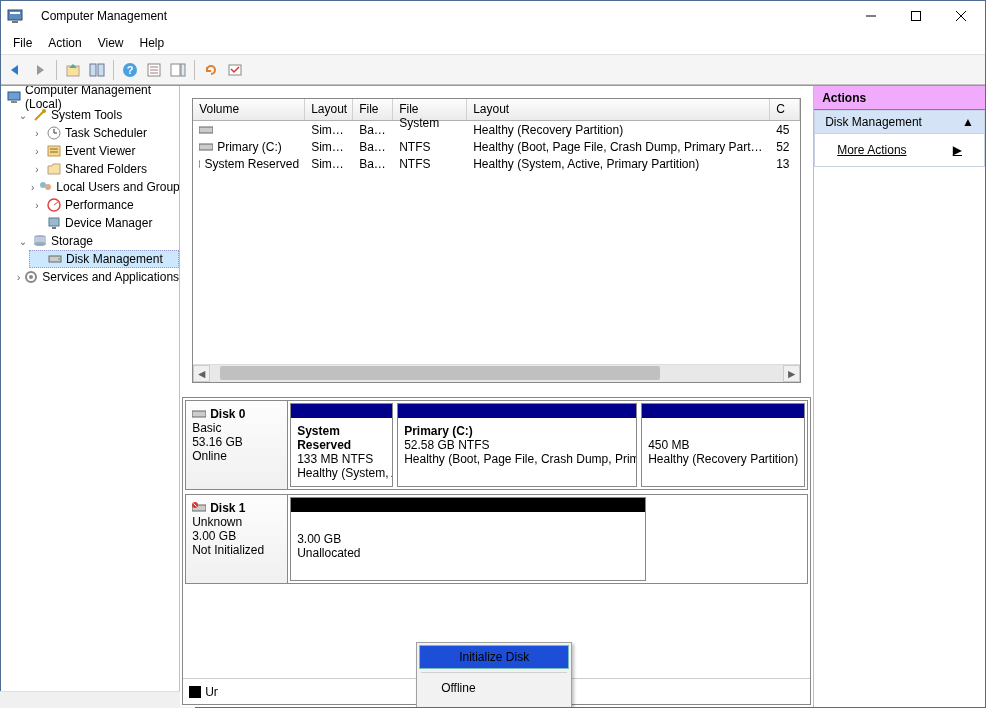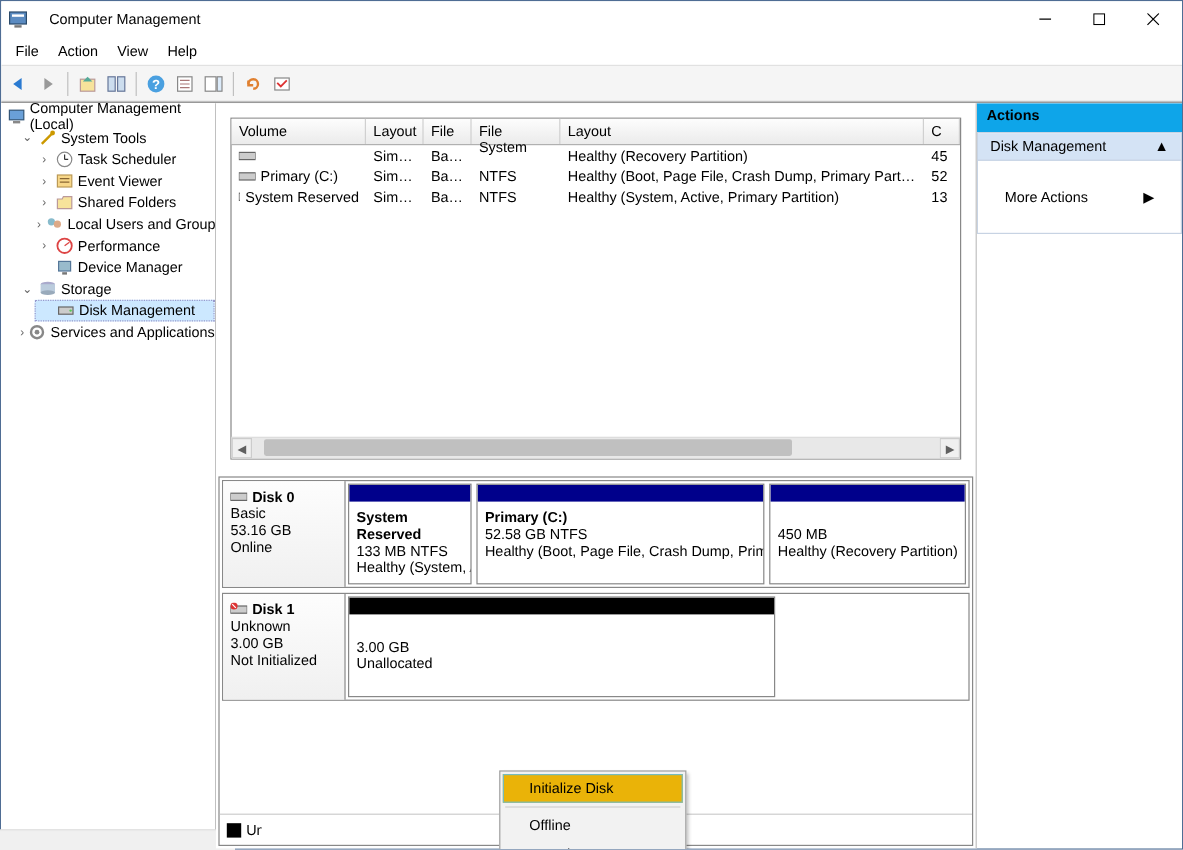--- a/index.html
+++ b/index.html
@@ -39,27 +39,27 @@
 .disk-info .dn { font-weight:bold; display:flex; align-items:center; gap:4px;}
 .disk-parts { flex:1; display:flex; }
 .part { border:1px solid #888; margin:2px; padding:4px 6px; font-size:12px; overflow:hidden; position:relative;}
 .part .stripe { position:absolute; top:0; left:0; right:0; height:14px; background:#00008b; }
 .part .stripe.black { background:#000; }
 .part .pcontent { margin-top:16px; }
 .legend-row { display:flex; align-items:center; gap:4px; padding:6px; border-top:1px solid #ccc; height:26px;}
 .legend-sq { width:12px; height:12px; background:#000; }
 .context-menu { position:absolute; left:236px; top:556px; width:156px; background:#f2f2f2; border:1px solid #a0a0a0; box-shadow:2px 2px 3px rgba(0,0,0,0.25); z-index:50; padding:2px;}
 .cm-item { padding:5px 22px; font-size:12px; }
-.cm-item.highlight { background:#eab308; border:1px solid #7bb; padding:4px 21px;}
+.cm-item.highlight { background:#1d4ed8; border:1px solid #7bb; padding:4px 21px;text-align:center;}
 .cm-sep { height:1px; background:#d0d0d0; margin:3px 2px; }
 .actions-pane { width: 186px; background:#fff; }
-.actions-head { background:#0ea5e9; padding:4px 8px; font-weight:bold; border-bottom:5px solid #0ea5e9; height:24px; display:flex; align-items:center;}
+.actions-head { background:#f0abfc; padding:4px 8px; font-weight:bold; border-bottom:1px solid #0ea5e9; height:24px; display:flex; align-items:center;}
 .actions-body { border:1px solid #c7d3e3; margin:0;}
 .act-group { background:#d4e3f5; padding:4px 10px; display:flex; justify-content:space-between; align-items:center; border-bottom:1px solid #c7d3e3;}
-.act-item { padding:23px 22px; display:flex; justify-content:space-between; align-items:center;}
+.act-item { padding:9px 22px; display:flex; justify-content:space-between; align-items:center;text-decoration:underline;}
 .lower-scroll { height:17px; background:#f0f0f0; border-top:1px solid #ddd;}
 svg { display:block; }
 </style>
 </head>
 <body>
 
 <div class="titlebar">
   <span class="app-icon">
     <svg width="16" height="16">
         <rect x="1" y="2" width="14" height="10" fill="#5b8bc1" stroke="#2a4a6a"></rect>

